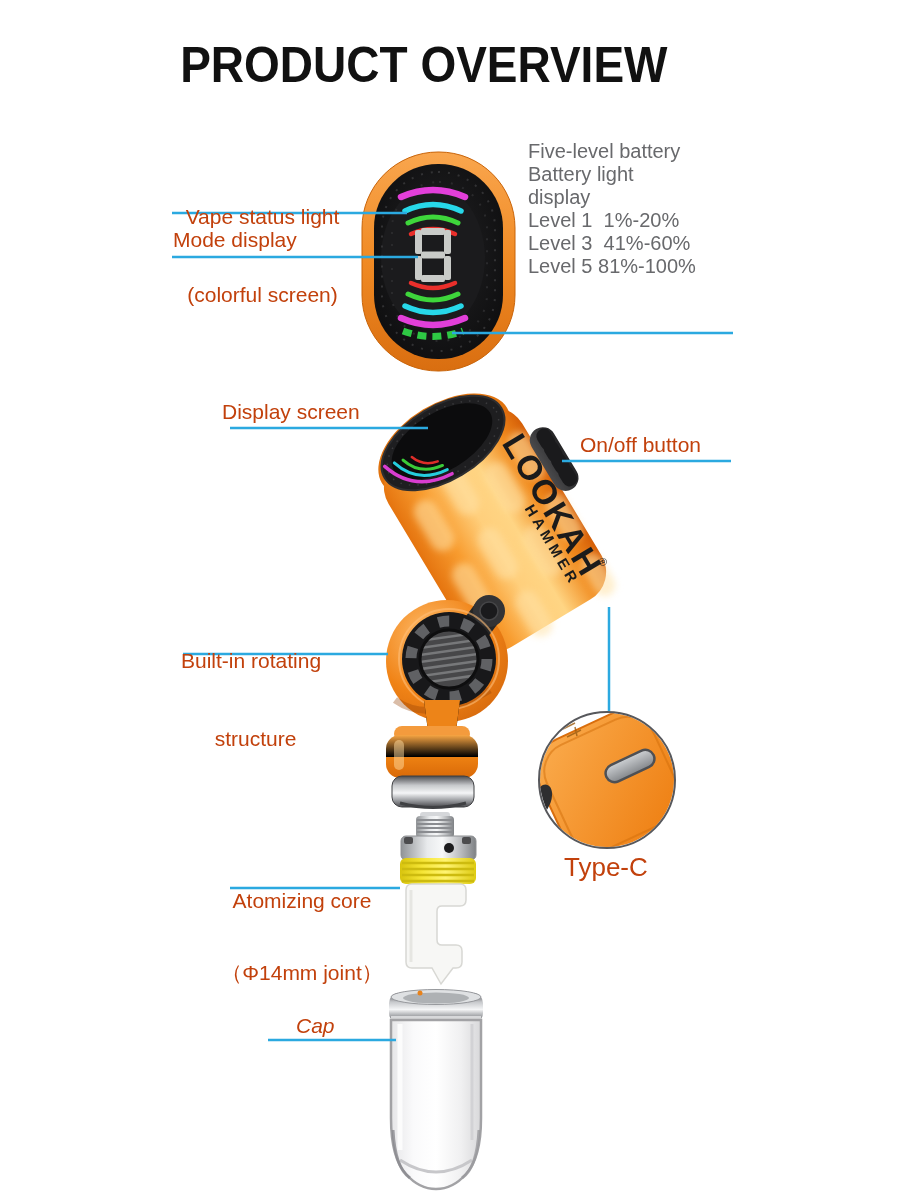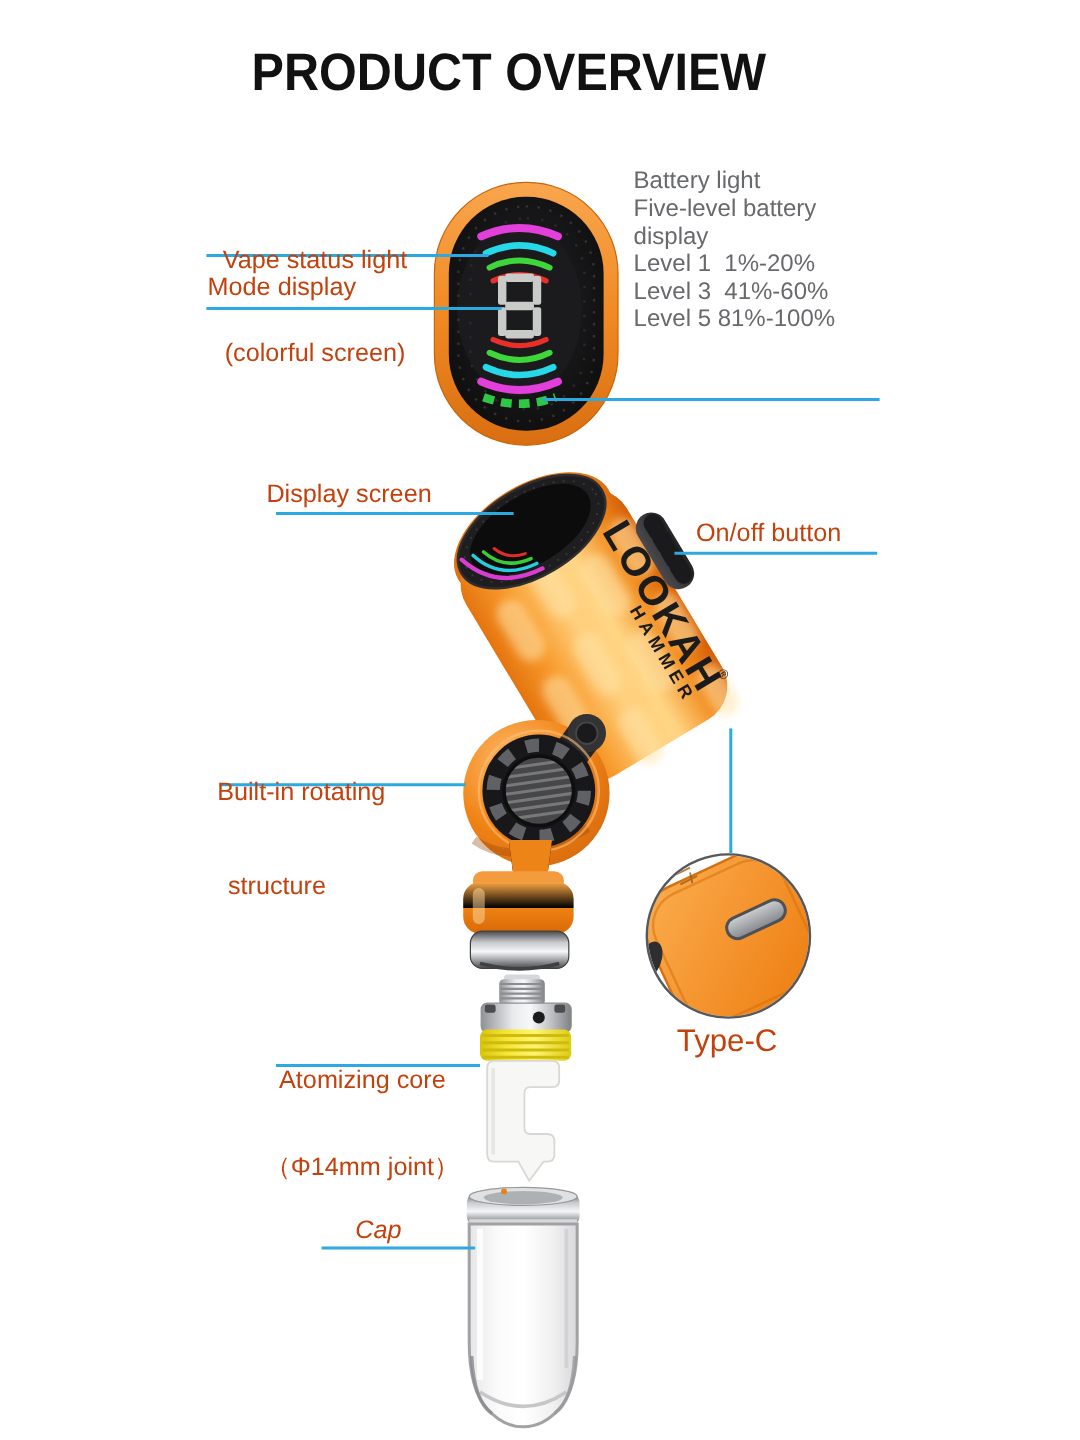--- a/index.html
+++ b/index.html
@@ -1,20 +1,20 @@
 <!DOCTYPE html>
 <html><head>
 <meta charset="utf-8">
 <style>
   html,body{margin:0;padding:0;background:#ffffff;}
   #stage{position:relative;width:900px;height:1200px;background:#ffffff;overflow:hidden;
          font-family:"Liberation Sans","DejaVu Sans",sans-serif;}
   #art{position:absolute;left:0;top:0;}
   .title{position:absolute;left:0;top:36px;width:848px;text-align:center;margin:0;
-         font-size:44px;font-weight:bold;color:#111111;letter-spacing:0;}
+         font-size:50px;font-weight:bold;color:#111111;letter-spacing:0;}
   .title span{display:inline-block;transform:scaleX(0.92);transform-origin:center;}
   .lbl{position:absolute;color:#c2410c;font-size:21px;line-height:26px;white-space:pre;}
   .lbl.center{text-align:center;}
   .battery{position:absolute;left:528px;top:140px;width:215px;color:#68696C;
            font-size:20px;line-height:23px;}
   .battery div{white-space:pre;}
   .indent2{padding-left:9px;}
 </style>
 </head>
 <body>
@@ -276,33 +276,33 @@
   <h1 class="title"><span>PRODUCT OVERVIEW</span></h1>
 
   <div class="lbl center" style="left:160px;top:152px;width:205px;">
     <div>Vape status light</div>
     <div>(colorful screen)</div>
   </div>
 
   <div class="lbl" style="left:173px;top:227px;">Mode display</div>
 
   <div class="battery">
+    <div>Five-level battery</div>
     <div>Battery light</div>
-    <div>Five-level battery</div>
     <div>display</div>
     <div>Level 1  1%-20%</div>
     <div>Level 3  41%-60%</div>
     <div>Level 5 81%-100%</div>
   </div>
 
   <div class="lbl" style="left:222px;top:399px;">Display screen</div>
 
   <div class="lbl" style="left:580px;top:432px;">On/off button</div>
 
-  <div class="lbl" style="left:181px;top:596px;">
+  <div class="lbl" style="left:181px;top:596px;text-align:center;">
     <div>Built-in rotating</div>
     <div class="indent2">structure</div>
   </div>
 
   <div class="lbl center" style="left:207px;top:841px;width:190px;line-height:24px;">
     <div>Atomizing core</div>
     <div>（Φ14mm joint）</div>
   </div>
 
   <div class="lbl" style="left:564px;top:854px;font-size:26px;">Type-C</div>

